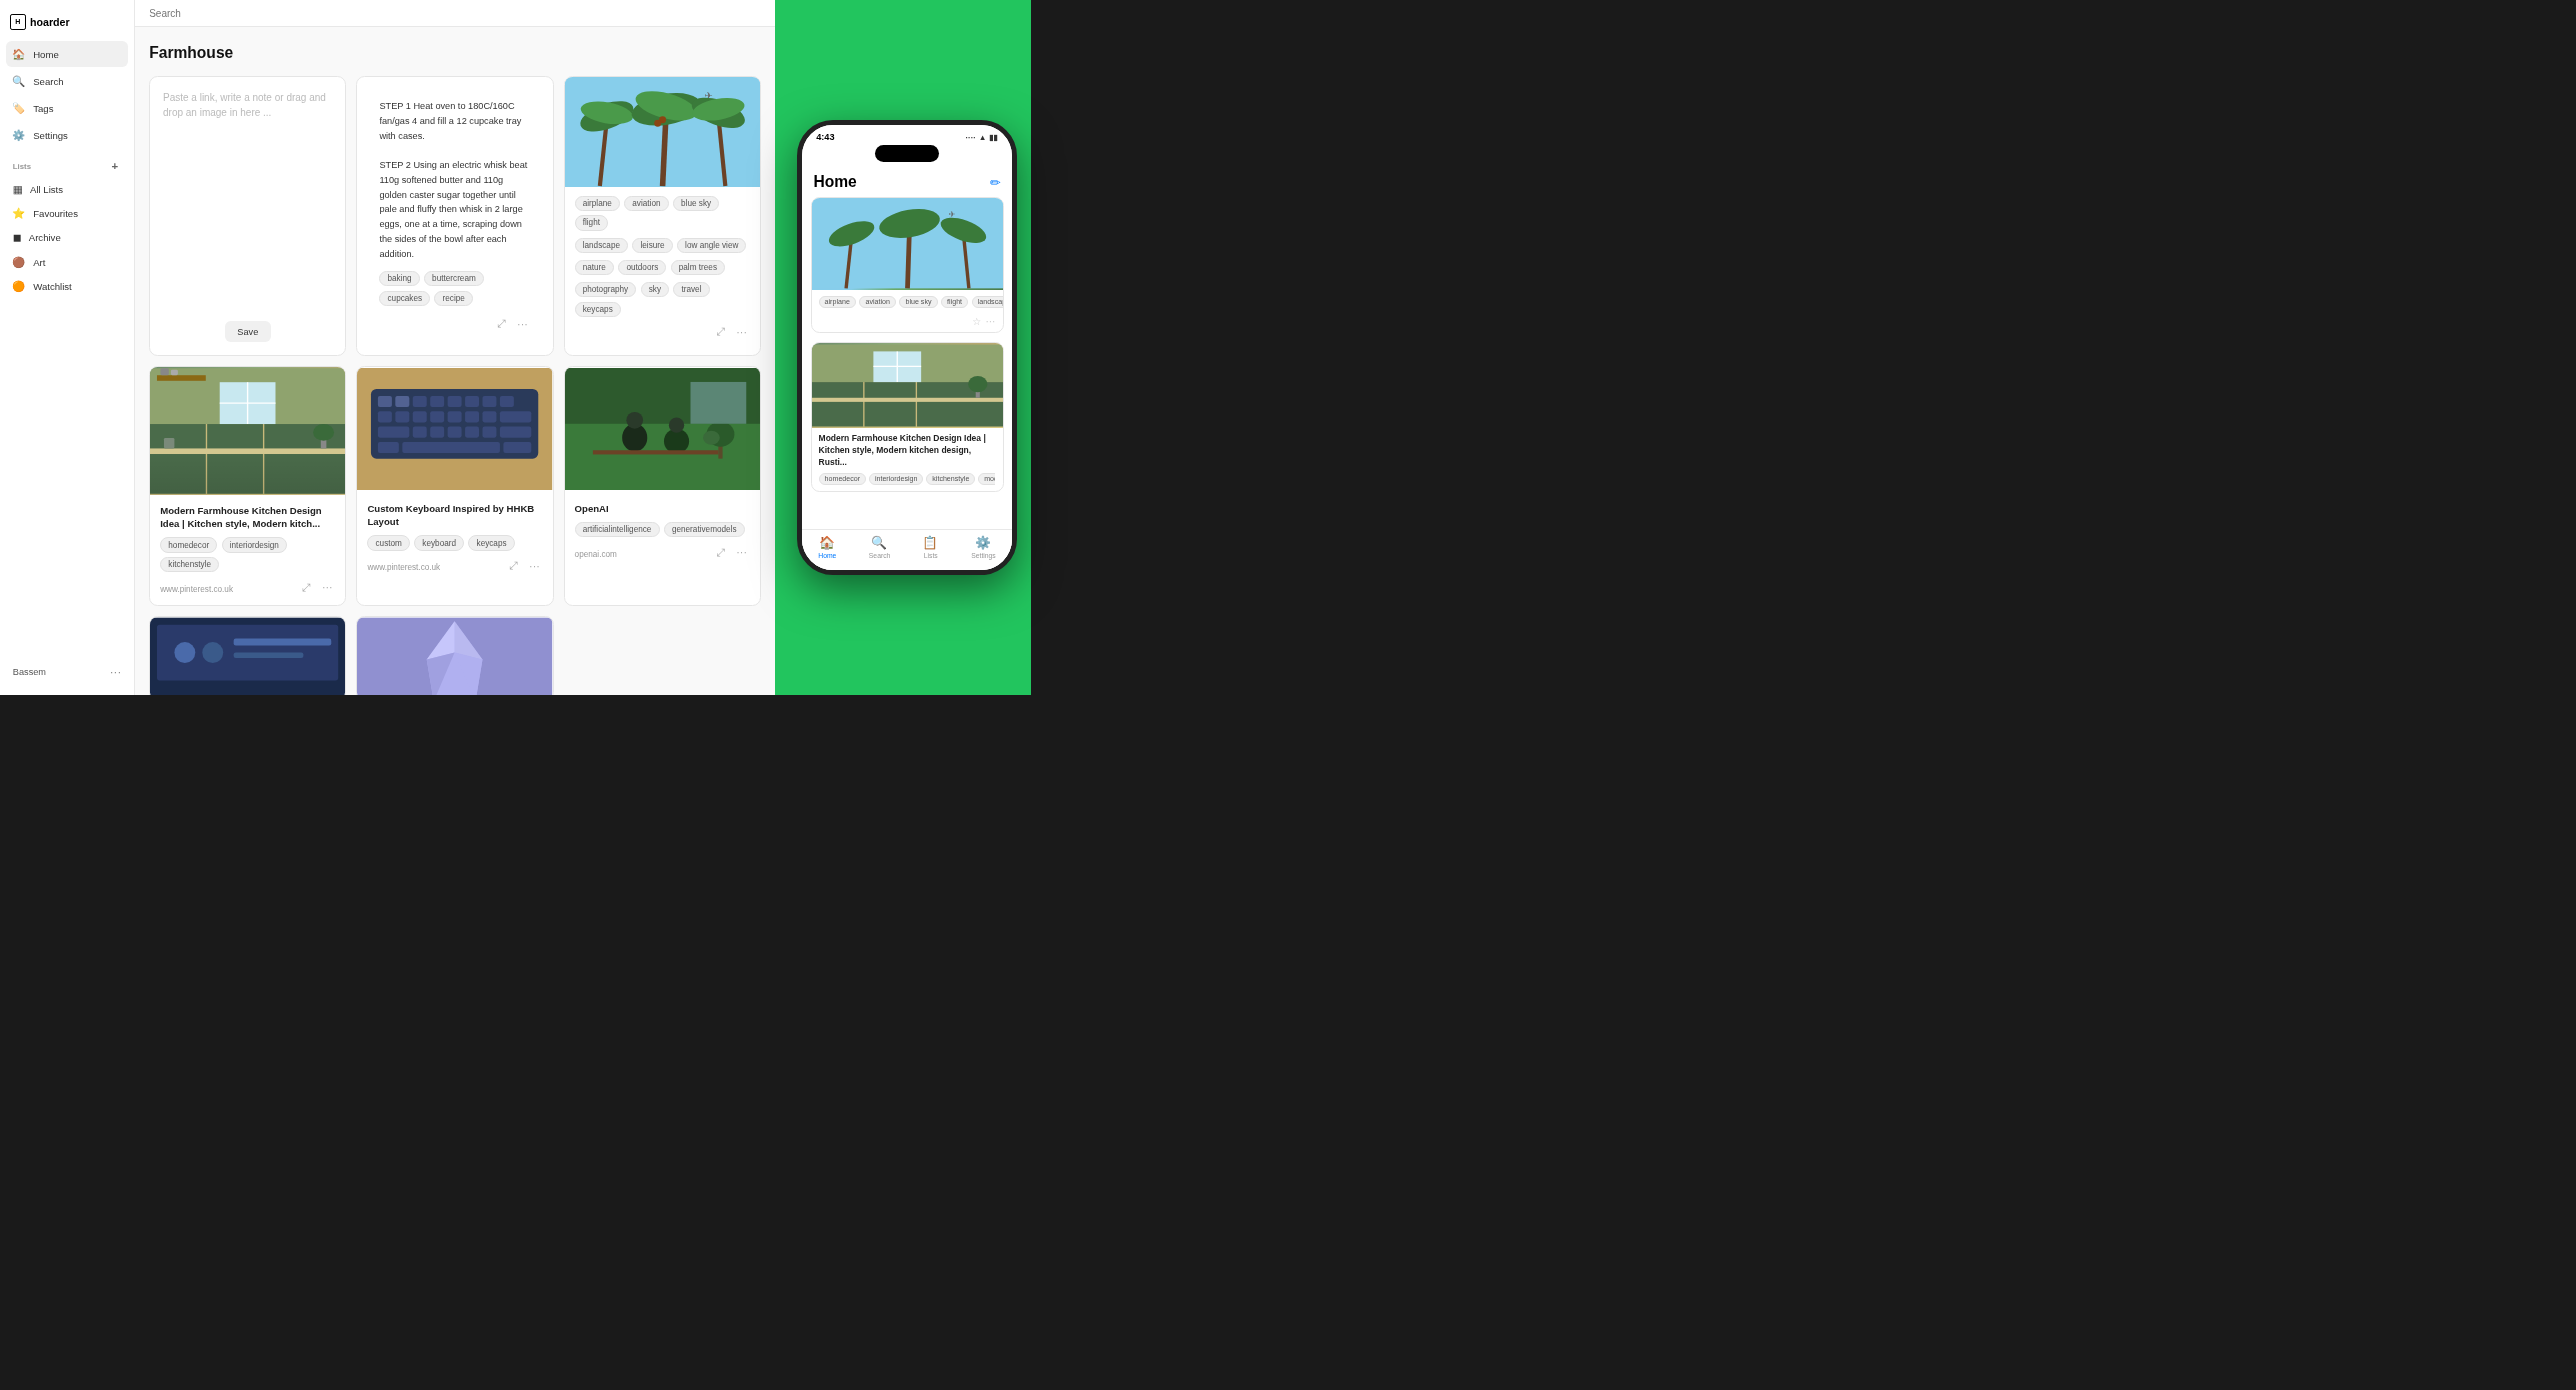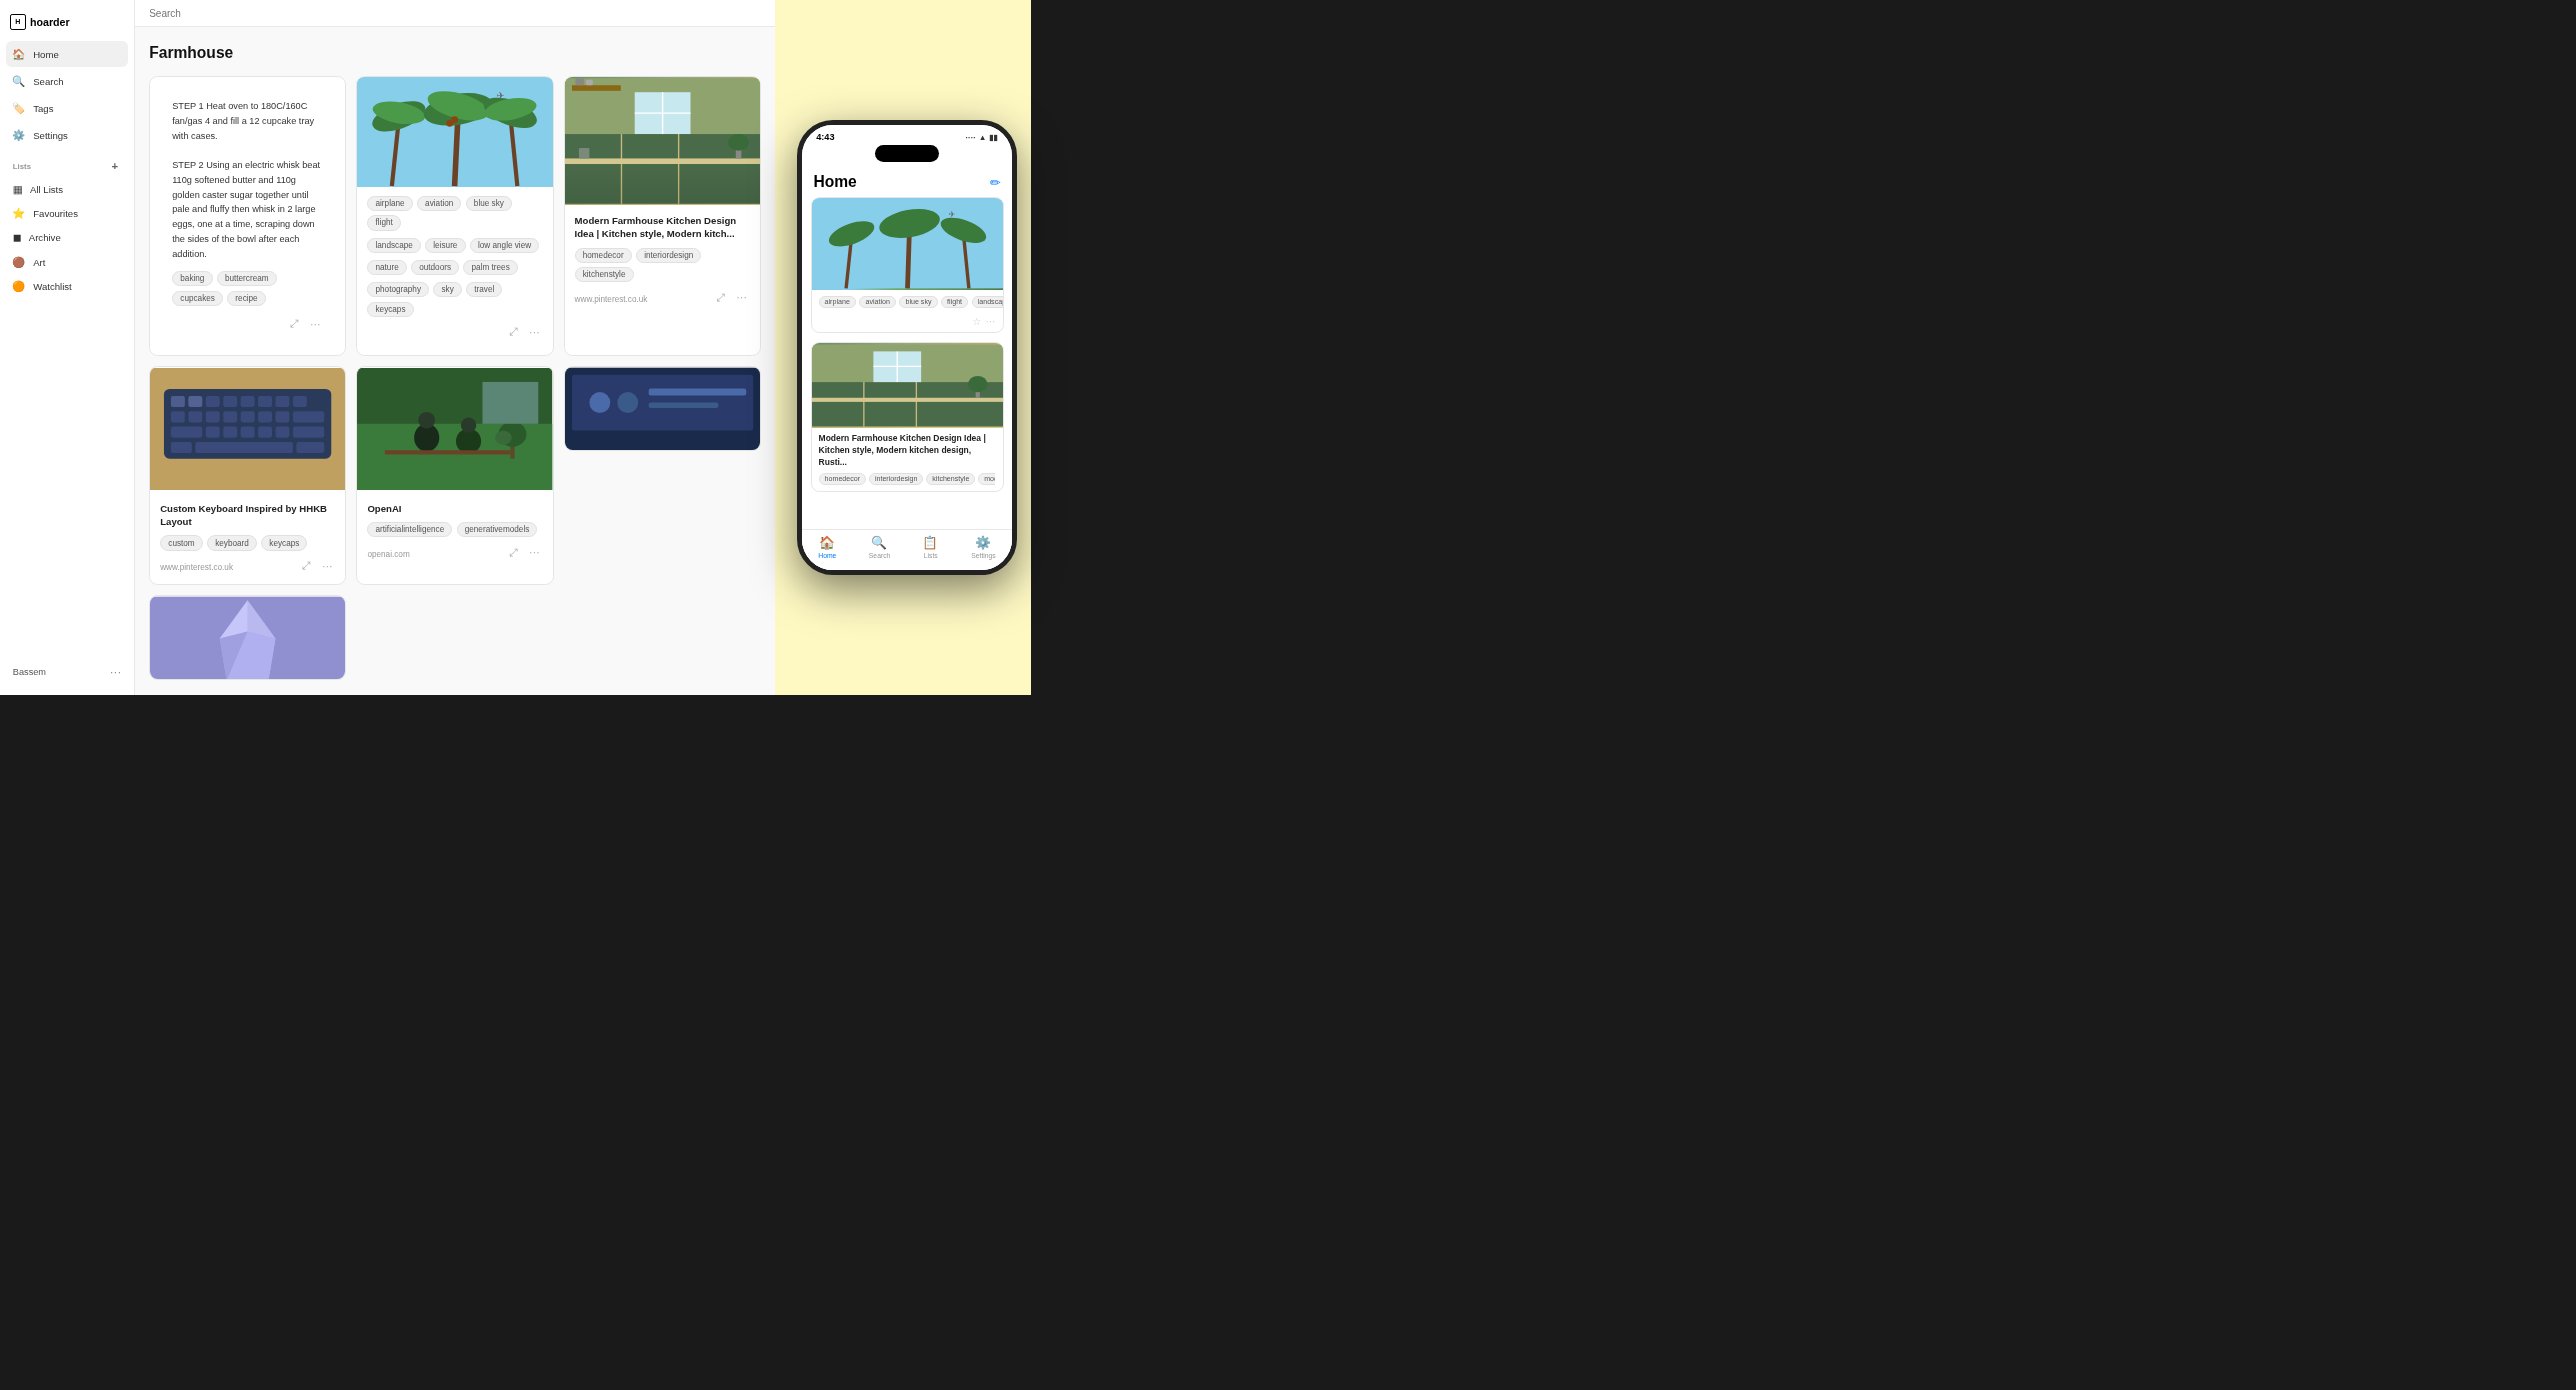--- a/index.html
+++ b/index.html
@@ -280,21 +280,21 @@
       content: '';
       position: absolute;
       bottom: 0; left: 0; right: 0;
       height: 43px;
       background: linear-gradient(transparent, rgba(0,0,0,0.1));
     }
 
     
     .phone-panel {
       width: 256px;
-      background: #fef9c3;
+      background: #22c55e;
       display: flex;
       align-items: center;
       justify-content: center;
       flex-shrink: 0;
       padding-left: 8px;
     }
 
     .phone-mockup {
       width: 220px;
       height: 455px;
@@ -490,20 +490,24 @@
 
     <div class="main-content">
       <div class="search-bar">
         <input class="search-input" type="text" placeholder="Search" style="">
       </div>
       <div class="content-area">
         <h1 class="page-title">Farmhouse</h1>
 
         <div class="bookmarks-grid">
 
+          <div class="card new-note-card">
+            <p class="new-note-placeholder">Paste a link, write a note or drag and drop an image in here ...</p>
+            <button class="save-btn">Save</button>
+          </div>
 
           <div class="card text-card">
             <p class="text-card-body">STEP 1 Heat oven to 180C/160C fan/gas 4 and fill a 12 cupcake tray with cases.<br><br>STEP 2 Using an electric whisk beat 110g softened butter and 110g golden caster sugar together until pale and fluffy then whisk in 2 large eggs, one at a time, scraping down the sides of the bowl after each addition.</p>
             <div class="tags-row">
               <span class="tag">baking</span>
               <span class="tag">buttercream</span>
               <span class="tag">cupcakes</span>
               <span class="tag">recipe</span>
             </div>
             <div class="card-actions">

